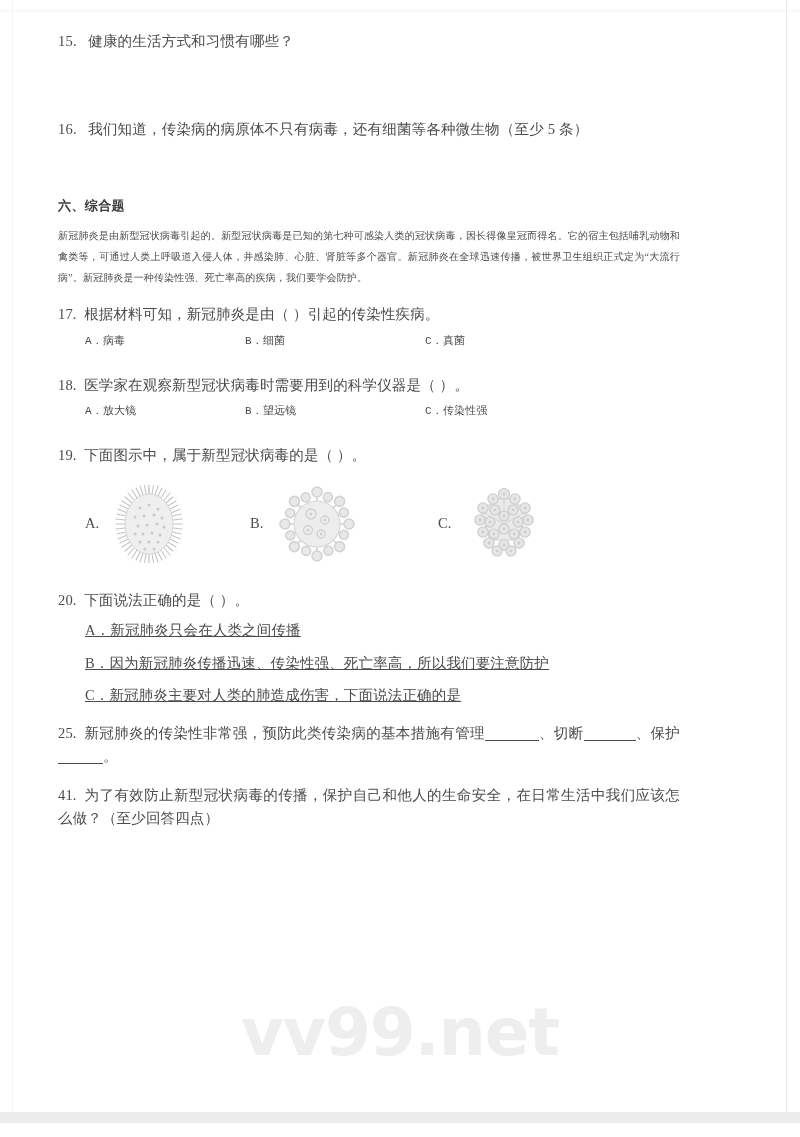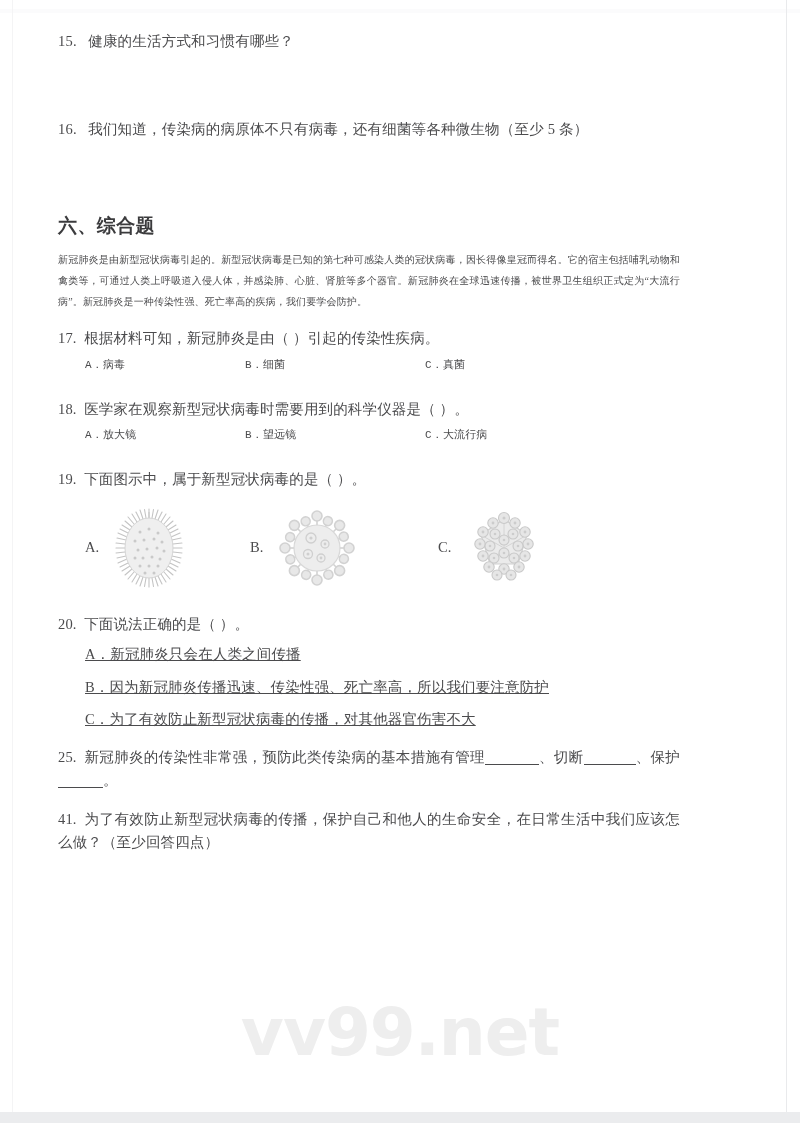--- a/index.html
+++ b/index.html
@@ -70,25 +70,24 @@
     text-align: justify;
   }
 
   .spacer-15 { height: 30px; }
   .spacer-answer { height: 66px; }
   .spacer-16 { height: 56px; }
 
   .section-header {
     font-family: "DejaVu Sans", "Liberation Sans", sans-serif;
     font-weight: bold;
-    font-size: 19px;
+    font-size: 13px;
     color: #3b3b3d;
     letter-spacing: 0.4px;
     margin-bottom: 11px;
-    margin-top: 16px;
   }
 
   .passage {
     color: #4b4b4d;
     font-size: 10px;
     line-height: 2.08;
     text-align: justify;
     text-justify: inter-ideograph;
     letter-spacing: 0.15px;
   }
@@ -222,21 +221,21 @@
       <span class="opt opt-c">C．真菌</span>
     </div>
 
     <div class="question tight">
       <span>18.</span>
       &nbsp;<span>医学家在观察新型冠状病毒时需要用到的科学仪器是（      ）。</span>
     </div>
     <div class="options-row">
       <span class="opt opt-a">A．放大镜</span>
       <span class="opt opt-b">B．望远镜</span>
-      <span class="opt opt-c">C．大流行病</span>
+      <span class="opt opt-c">C．传染性强</span>
     </div>
 
     <div class="question tight">
       <span>19.</span>
       &nbsp;<span>下面图示中，属于新型冠状病毒的是（      ）。</span>
     </div>
 
     <div class="pic-row">
 
       <div class="pic-item pic-a">
@@ -475,21 +474,21 @@
 
     </div>
 
     <div class="question tight">
       <span>20.</span>
       &nbsp;<span>下面说法正确的是（      ）。</span>
     </div>
     <div class="options-stack">
       <div class="opt-line">A．新冠肺炎只会在人类之间传播</div>
       <div class="opt-line">B．因为新冠肺炎传播迅速、传染性强、死亡率高，所以我们要注意防护</div>
-      <div class="opt-line">C．为了有效防止新型冠状病毒的传播，对其他器官伤害不大</div>
+      <div class="opt-line">C．新冠肺炎主要对人类的肺造成伤害，下面说法正确的是</div>
     </div>
 
     <div class="question">
       <span>25.</span>
       &nbsp;<span>新冠肺炎的传染性非常强，预防此类传染病的基本措施有管理</span><span class="blank-line blank-w1"></span><span>、切断</span><span class="blank-line blank-w2"></span><span>、保护</span><span class="blank-line blank-w3"></span><span>。</span>
     </div>
 
     <div class="question">
       <span>41.</span>
       &nbsp;<span>为了有效防止新型冠状病毒的传播，保护自己和他人的生命安全，在日常生活中我们应该怎么做？（至少回答四点）</span>

